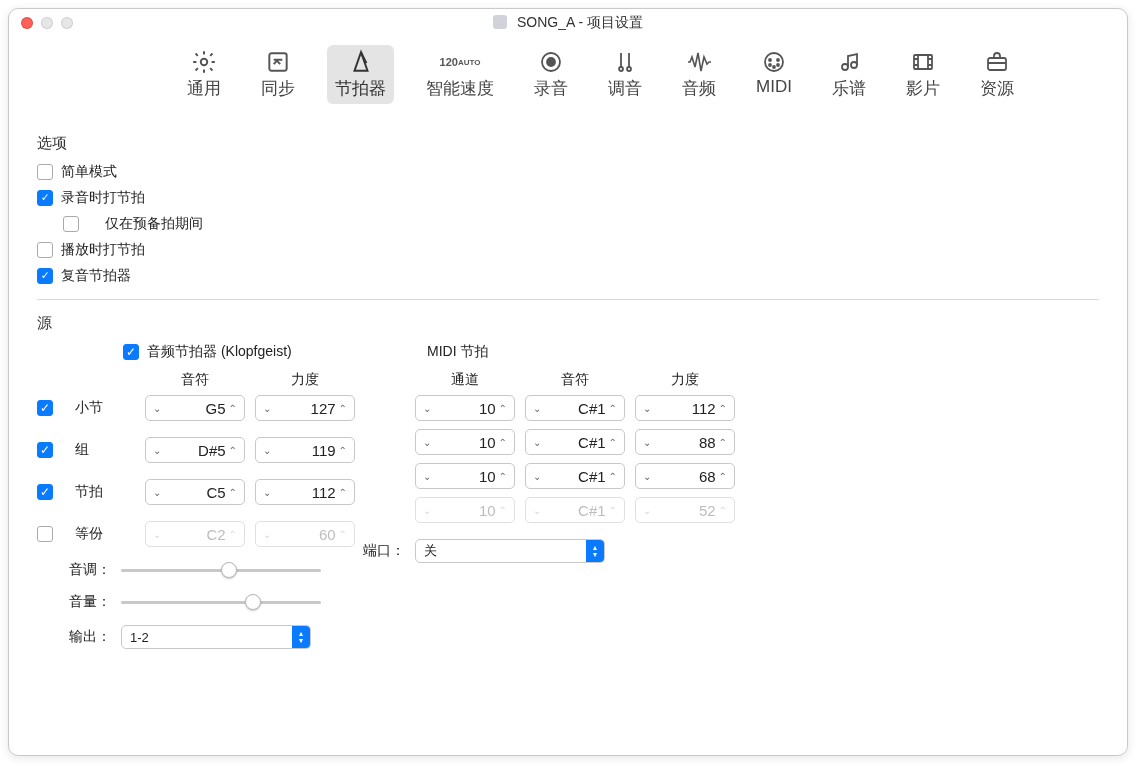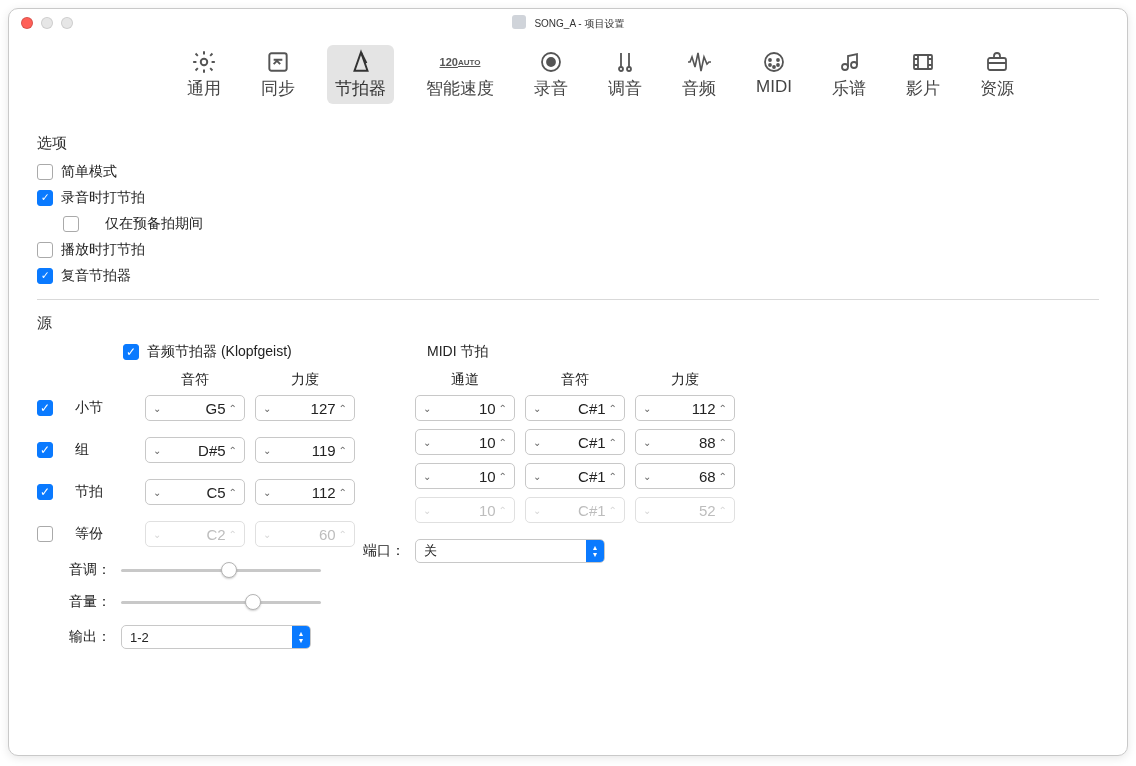--- a/index.html
+++ b/index.html
@@ -29,35 +29,35 @@
   padding: 0 12px;
   position: relative;
 }
 .traffic-lights { display: flex; gap: 8px; }
 .tl { width: 12px; height: 12px; border-radius: 50%; }
 .tl-red { background:#ff5f57; border:0.5px solid rgba(0,0,0,0.15); }
 .tl-yellow { background:#e6e6e6; border:0.5px solid rgba(0,0,0,0.1); }
 .tl-green { background:#e6e6e6; border:0.5px solid rgba(0,0,0,0.1); }
 .title-center {
   position:absolute; left:0; right:0; text-align:center;
-  font-size: 10px; font-weight: 500; color:#333;
+  font-size: 14px; font-weight: 500; color:#333;
 }
 .title-center .app-icon {
   display:inline-block; width:14px; height:14px;
   background:#d0d4da; border-radius:3px; vertical-align:-2px; margin-right:6px;
 }
 .toolbar {
   display:flex; gap: 24px; padding: 8px 24px 14px 170px;
 }
 .tool-item {
   display:flex; flex-direction:column; align-items:center;
   min-width:48px; cursor:pointer; color:#444; padding:4px 8px; border-radius:6px;
 }
 .tool-item.active { background:#e4e4e4; color:#333; }
-.tool-item .icon { height:26px; display:flex; align-items:center; justify-content:flex-end;text-decoration:underline; }
+.tool-item .icon { height:26px; display:flex; align-items:center; justify-content:flex-end; }
 .tool-item .label { font-size:17px; margin-top:2px; }
 .content { padding: 6px 28px; font-size: 14px; color:#222; }
 .section-title { font-size:15px; color:#333; margin: 10px 0 10px 0; }
 .opts { margin-left: 0; font-family: Liberation Mono, monospace; }
 .opt-row { display:flex; align-items:center; gap:8px; margin: 8px 0; }
 .opt-row.indent { margin-left: 26px; gap: 26px; }
 .chk {
   width:16px; height:16px; border:1px solid #aaa; border-radius:3px;
   display:inline-flex; align-items:center; justify-content:center;
   background:#fff; flex-shrink:0;

